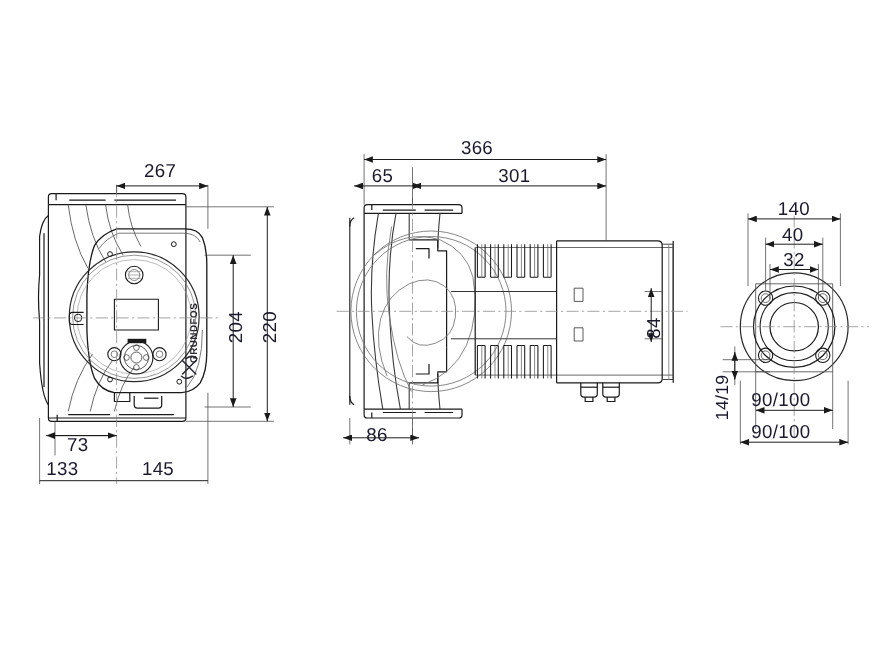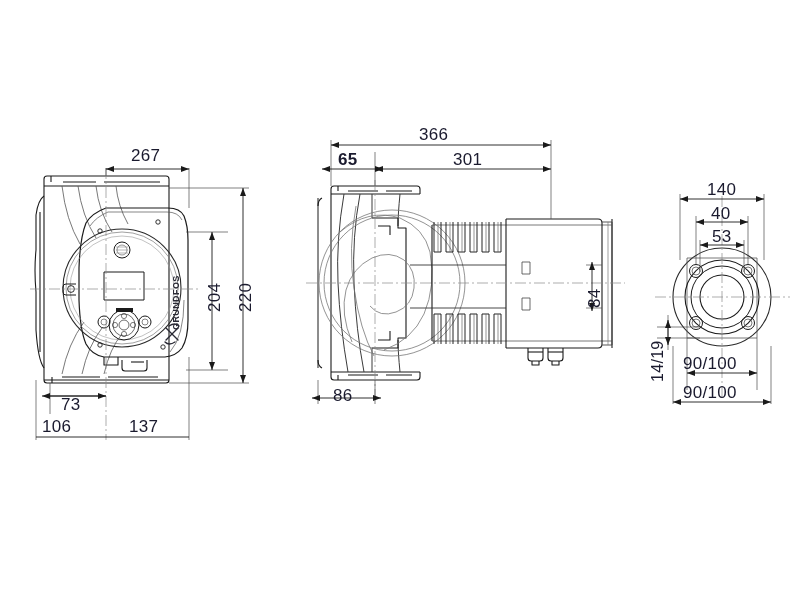--- a/index.html
+++ b/index.html
@@ -362,39 +362,39 @@
   </svg>
 
   <div class="dim-label" style="left:131px; top:147px;">267</div>
 
   <div class="dim-label vert" style="left:206px; top:312px;">204</div>
 
   <div class="dim-label vert" style="left:237px; top:312px;">220</div>
 
   <div class="dim-label" style="left:61px; top:396px;">73</div>
 
-  <div class="dim-label" style="left:42px; top:418px;">106</div>
-
-  <div class="dim-label" style="left:129px; top:418px;">137</div>
+  <div class="dim-label" style="left:42px; top:418px;">133</div>
+
+  <div class="dim-label" style="left:129px; top:418px;">145</div>
 
   <div class="dim-label" style="left:419px; top:126px;">366</div>
 
-  <div class="dim-label" style="left:338px; top:151px;font-weight:bold;">65</div>
+  <div class="dim-label" style="left:338px; top:151px;">65</div>
 
   <div class="dim-label" style="left:425px; top:151px;margin-left:28px;">301</div>
 
   <div class="dim-label vert" style="left:586px; top:308px;">84</div>
 
   <div class="dim-label" style="left:333px; top:387px;">86</div>
 
   <div class="dim-label" style="left:707px; top:181px;">140</div>
 
   <div class="dim-label" style="left:711px; top:205px;">40</div>
 
-  <div class="dim-label" style="left:712px; top:228px;">53</div>
+  <div class="dim-label" style="left:712px; top:228px;">32</div>
 
   <div class="dim-label vert" style="left:650px; top:382px; font-size:16px;">14/19</div>
 
   <div class="dim-label" style="left:683px; top:355px;">90/100</div>
 
   <div class="dim-label" style="left:683px; top:384px;">90/100</div>
 
   <div class="brand-label" style="left:171px; top:330px;">GRUNDFOS</div>
 
 </div>

